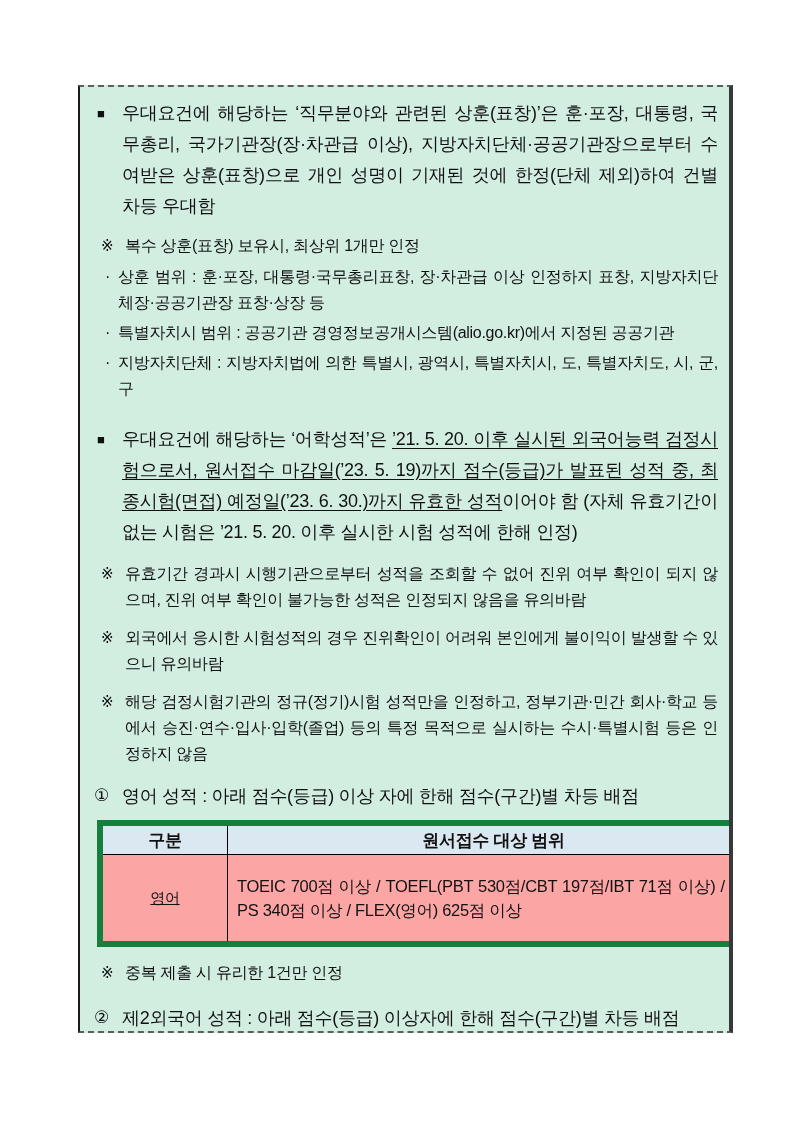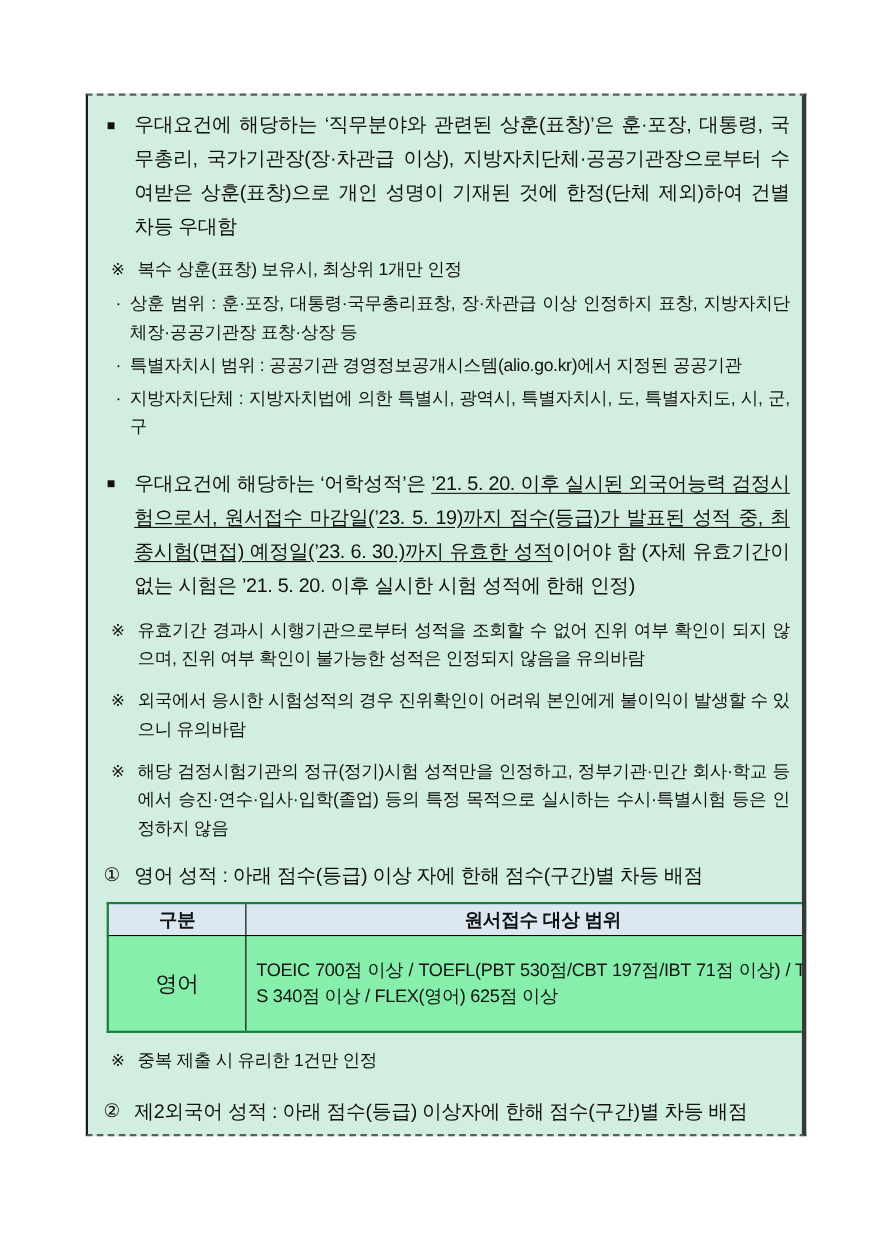--- a/index.html
+++ b/index.html
@@ -55,39 +55,40 @@
   .m-bullet2 { margin: 22px 0 13px 0; }
   .m-note2   { margin: 0 0 12px 0; }
   .m-item1   { margin: 14px 0 9px 0; }
   .m-note3   { margin: 13px 0 0 0; }
   .m-item2   { margin: 17px 0 0 0; }
 
   table.score-table {
     border-collapse: collapse;
     width: 668px;
     margin-left: 3px;
-    background: #86efac;
-    border: 2px solid #15803d;
+    background: #fca5a5;
+    border: 6px solid #15803d;
   }
   table.score-table th, table.score-table td {
     border: 1px solid #000000;
     letter-spacing: -0.3px;
   }
   table.score-table th {
     background: #dbe7f1;
     font-size: 17px;
     font-weight: bold;
     padding: 2px 4px;
     height: 24px;
   }
   td.cell-category {
     width: 124px;
     text-align: center;
-    font-size: 20px;
+    font-size: 15px;
     padding: 2px 0;
+    text-decoration: underline;
   }
   td.cell-range {
     font-size: 16.5px;
     line-height: 24px;
     padding: 19px 9px;
     text-align: justify;
     word-break: break-all;
   }
 </style>
 </head>

